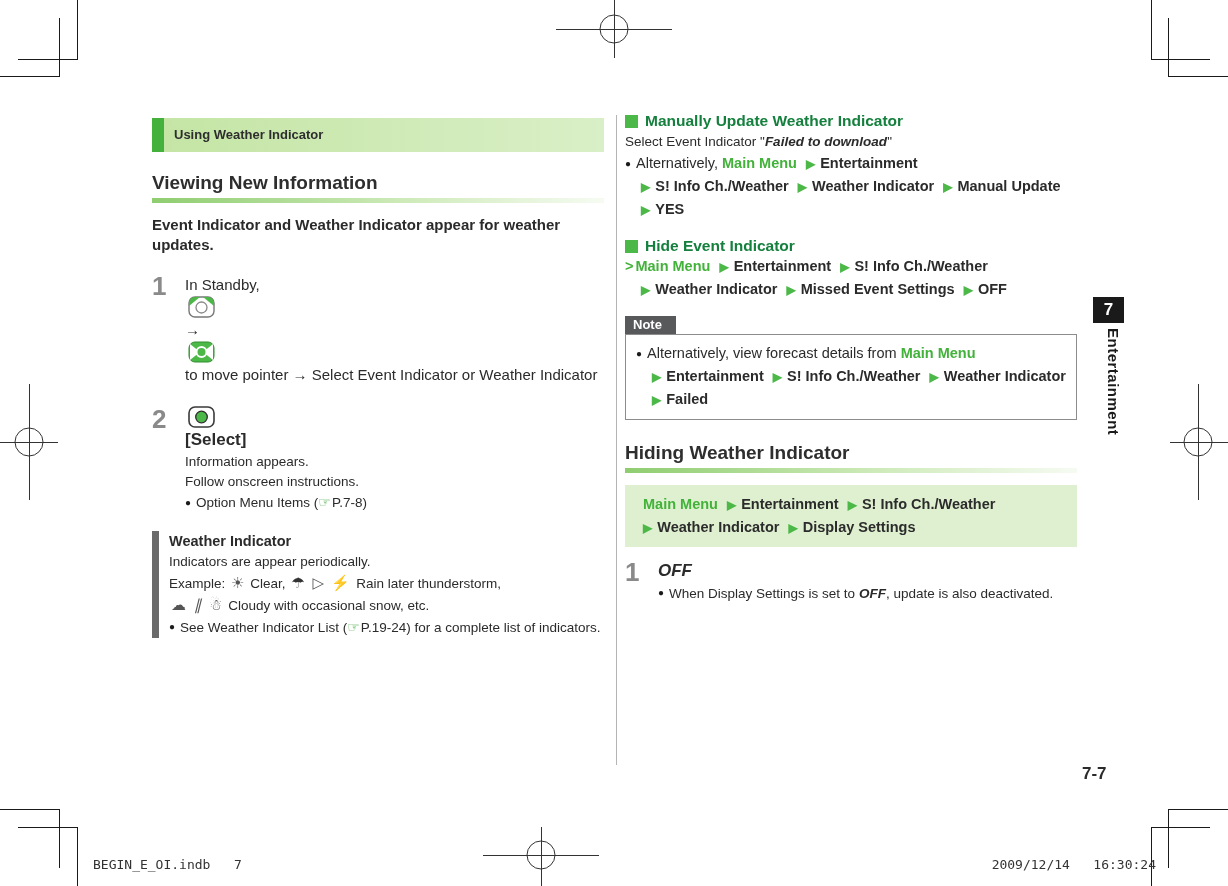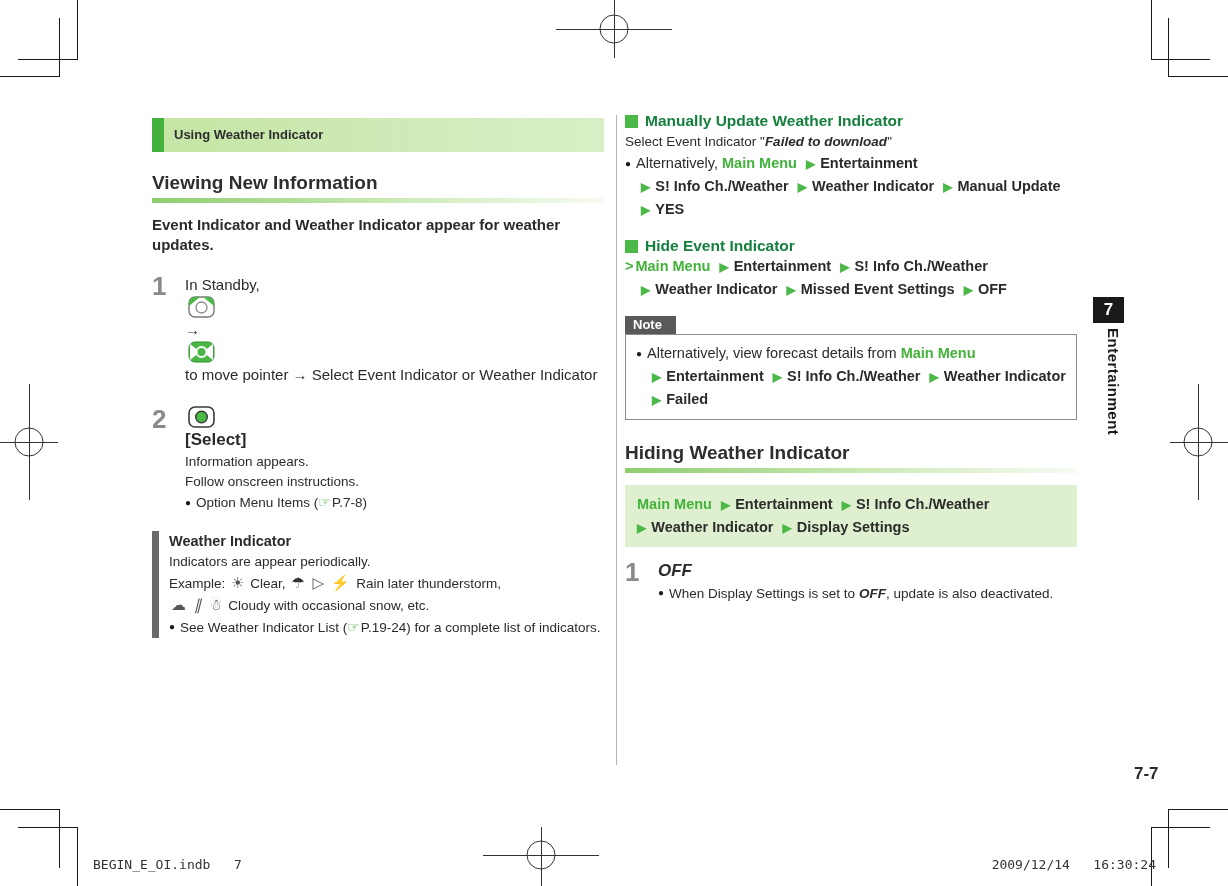--- a/index.html
+++ b/index.html
@@ -40,29 +40,29 @@
   .path-line{font-size:14.5px;font-weight:bold;line-height:22px;color:#2b2b2b;}
   .path-indent{padding-left:16px;}
   .green{color:#42b23a;font-weight:bold;}
   .tri{color:#4cb848;font-size:12px;margin:0 5px;}
   .gt{color:#42b23a;font-weight:bold;margin-right:2px;}
   .plain{font-weight:normal;}
   .notebox-wrap{margin-top:14px;}
   .notebox-label{display:inline-block;background:#58595b;color:#fff;font-size:13px;font-weight:bold;
                  padding:1px 14px 2px 8px;line-height:15px;}
   .notebox{border:1px solid #8c8c8c;padding:7px 10px 8px 10px;}
-  .greenbox{margin-top:12px;background:#dff0d0;padding:8px 12px;}
+  .greenbox{margin-top:12px;background:#dff0d0;padding:8px 18px;}
   .step-value{font-size:17px;font-weight:bold;font-style:italic;line-height:24px;}
   
   #chapter-num{position:absolute;left:1093px;top:297px;width:31px;height:26px;background:#1a1a1a;
                color:#fff;font-size:17px;font-weight:bold;text-align:center;line-height:26px;}
   #chapter-label{position:absolute;left:1122px;top:328px;transform:rotate(90deg);transform-origin:0 0;
                  font-size:15px;font-weight:bold;color:#1a1a1a;white-space:nowrap;letter-spacing:0.5px;}
   
-  #page-num{position:absolute;left:1134px;top:764px;font-size:17px;font-weight:600;color:#2b2b2b;}
+  #page-num{position:absolute;left:1082px;top:764px;font-size:17px;font-weight:600;color:#2b2b2b;}
   .footer{position:absolute;top:857px;font-family:"DejaVu Sans Mono",monospace;font-size:13px;color:#333;white-space:pre;}
   #footer-left{left:93px;}
   #footer-right{right:72px;}
 </style>
 </head>
 <body>
 
 <div id="page">
 
   <svg id="print-marks" width="1228" height="886">

